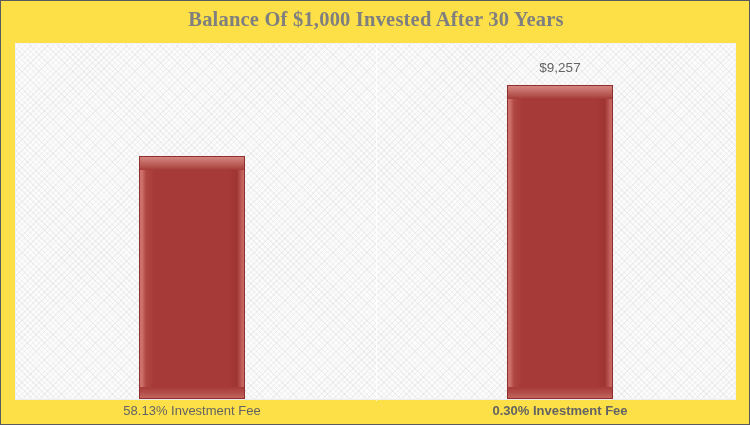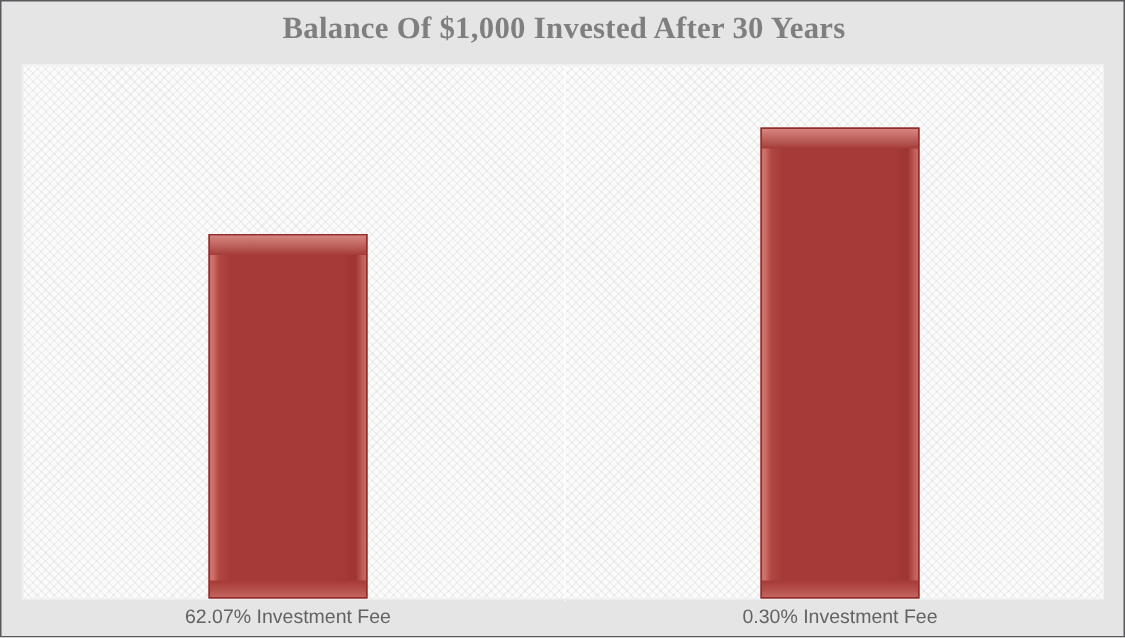--- a/index.html
+++ b/index.html
@@ -6,21 +6,21 @@
     margin: 0;
     padding: 0;
     background: #ffffff;
   }
   #chart-root {
     position: relative;
     width: 750px;
     height: 425px;
     box-sizing: border-box;
     border: 1px solid #5a5a5e;
-    background: #e5e5e5;
+    background: #fde047;
     overflow: hidden;
     font-family: "Liberation Sans", sans-serif;
   }
 
   
   #chart-title {
     position: absolute;
     left: 0;
     top: 7px;
     width: 750px;
@@ -144,17 +144,18 @@
 
   <div class="bar" style="left:138px; top:155px; width:106px; height:243px;">
     <div class="bar-top-bevel"></div>
     <div class="bar-bottom-bevel"></div>
   </div>
 
   <div class="bar" style="left:506px; top:84px; width:106px; height:314px;">
     <div class="bar-top-bevel"></div>
     <div class="bar-bottom-bevel"></div>
   </div>
+  <div class="data-label" style="left:506px; top:59px; width:106px;">$9,257</div>
 
-  <div class="category-label" style="left:115px; width:152px;">62.07% Investment Fee</div>
-  <div class="category-label" style="left:483px; width:152px;">0.30% Investment Fee</div>
+  <div class="category-label" style="left:115px; width:152px;">58.13% Investment Fee</div>
+  <div class="category-label" style="left:483px; width:152px;font-weight:bold;">0.30% Investment Fee</div>
 
 </div>
 
 </body></html>

